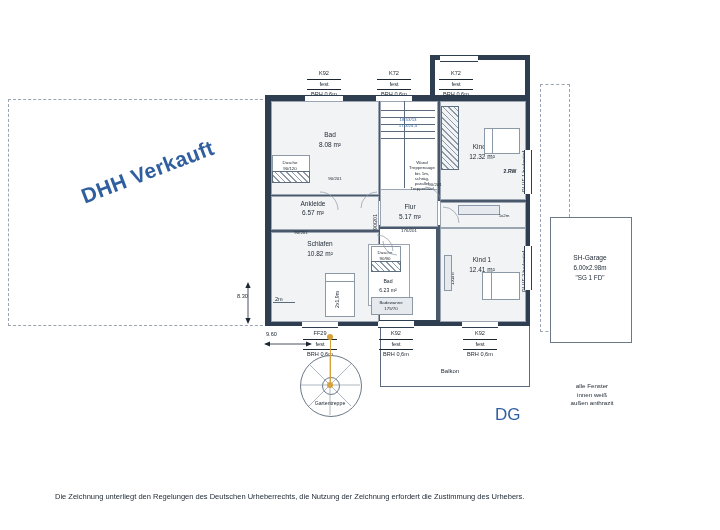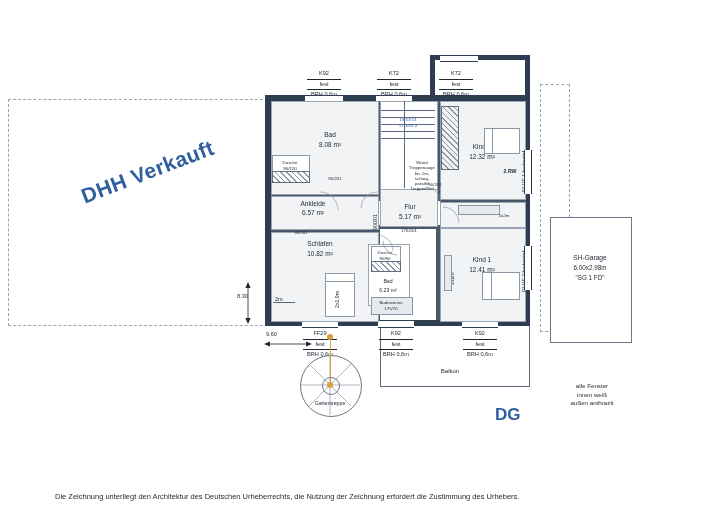--- a/index.html
+++ b/index.html
@@ -111,21 +111,21 @@
     font-weight: bold;
     font-size: 21px;
     transform: rotate(-21deg);
     transform-origin: left top;
     white-space: nowrap;
     letter-spacing: .5px;
   }
   .dg {
     position: absolute;
     color: #2f5f9e;
-    font-weight: bold;
+    font-weight: normal;
     font-size: 17px;
   }
   .footer {
     position: absolute;
     font-size: 7.5px;
     color: #1d2732;
     line-height: 1.75;
   }
   .garage-box {
     position: absolute;
@@ -385,15 +385,15 @@
       <line x1="30" y1="30" x2="9" y2="9"></line>
     </g>
   </svg>
   <div class="dot" style="left:327px; top:382px; width:6px; height:6px;"></div>
   <div class="thin-line" style="left:330px; top:337px; width:1px; height:45px; background:#d7a13a;"></div>
   <div class="dot" style="left:327px; top:334px; width:6px; height:6px;"></div>
   <div class="label sm" style="left:300px; top:400px; width:60px;">Gartentreppe</div>
 
   <div class="dg" style="left:495px; top:405px;">DG</div>
 
-  <div class="footer" style="left:55px; top:490px; width:620px;">Die Zeichnung unterliegt den Architektur des Deutschen Urheberrechts, die Nutzung der Zeichnung erfordert die Zustimmung des Urhebers.</div>
+  <div class="footer" style="left:55px; top:490px; width:620px;">Die Zeichnung unterliegt den Regelungen des Deutschen Urheberrechts, die Nutzung der Zeichnung erfordert die Zustimmung des Urhebers.</div>
 
 </div>
 
 </body></html>

